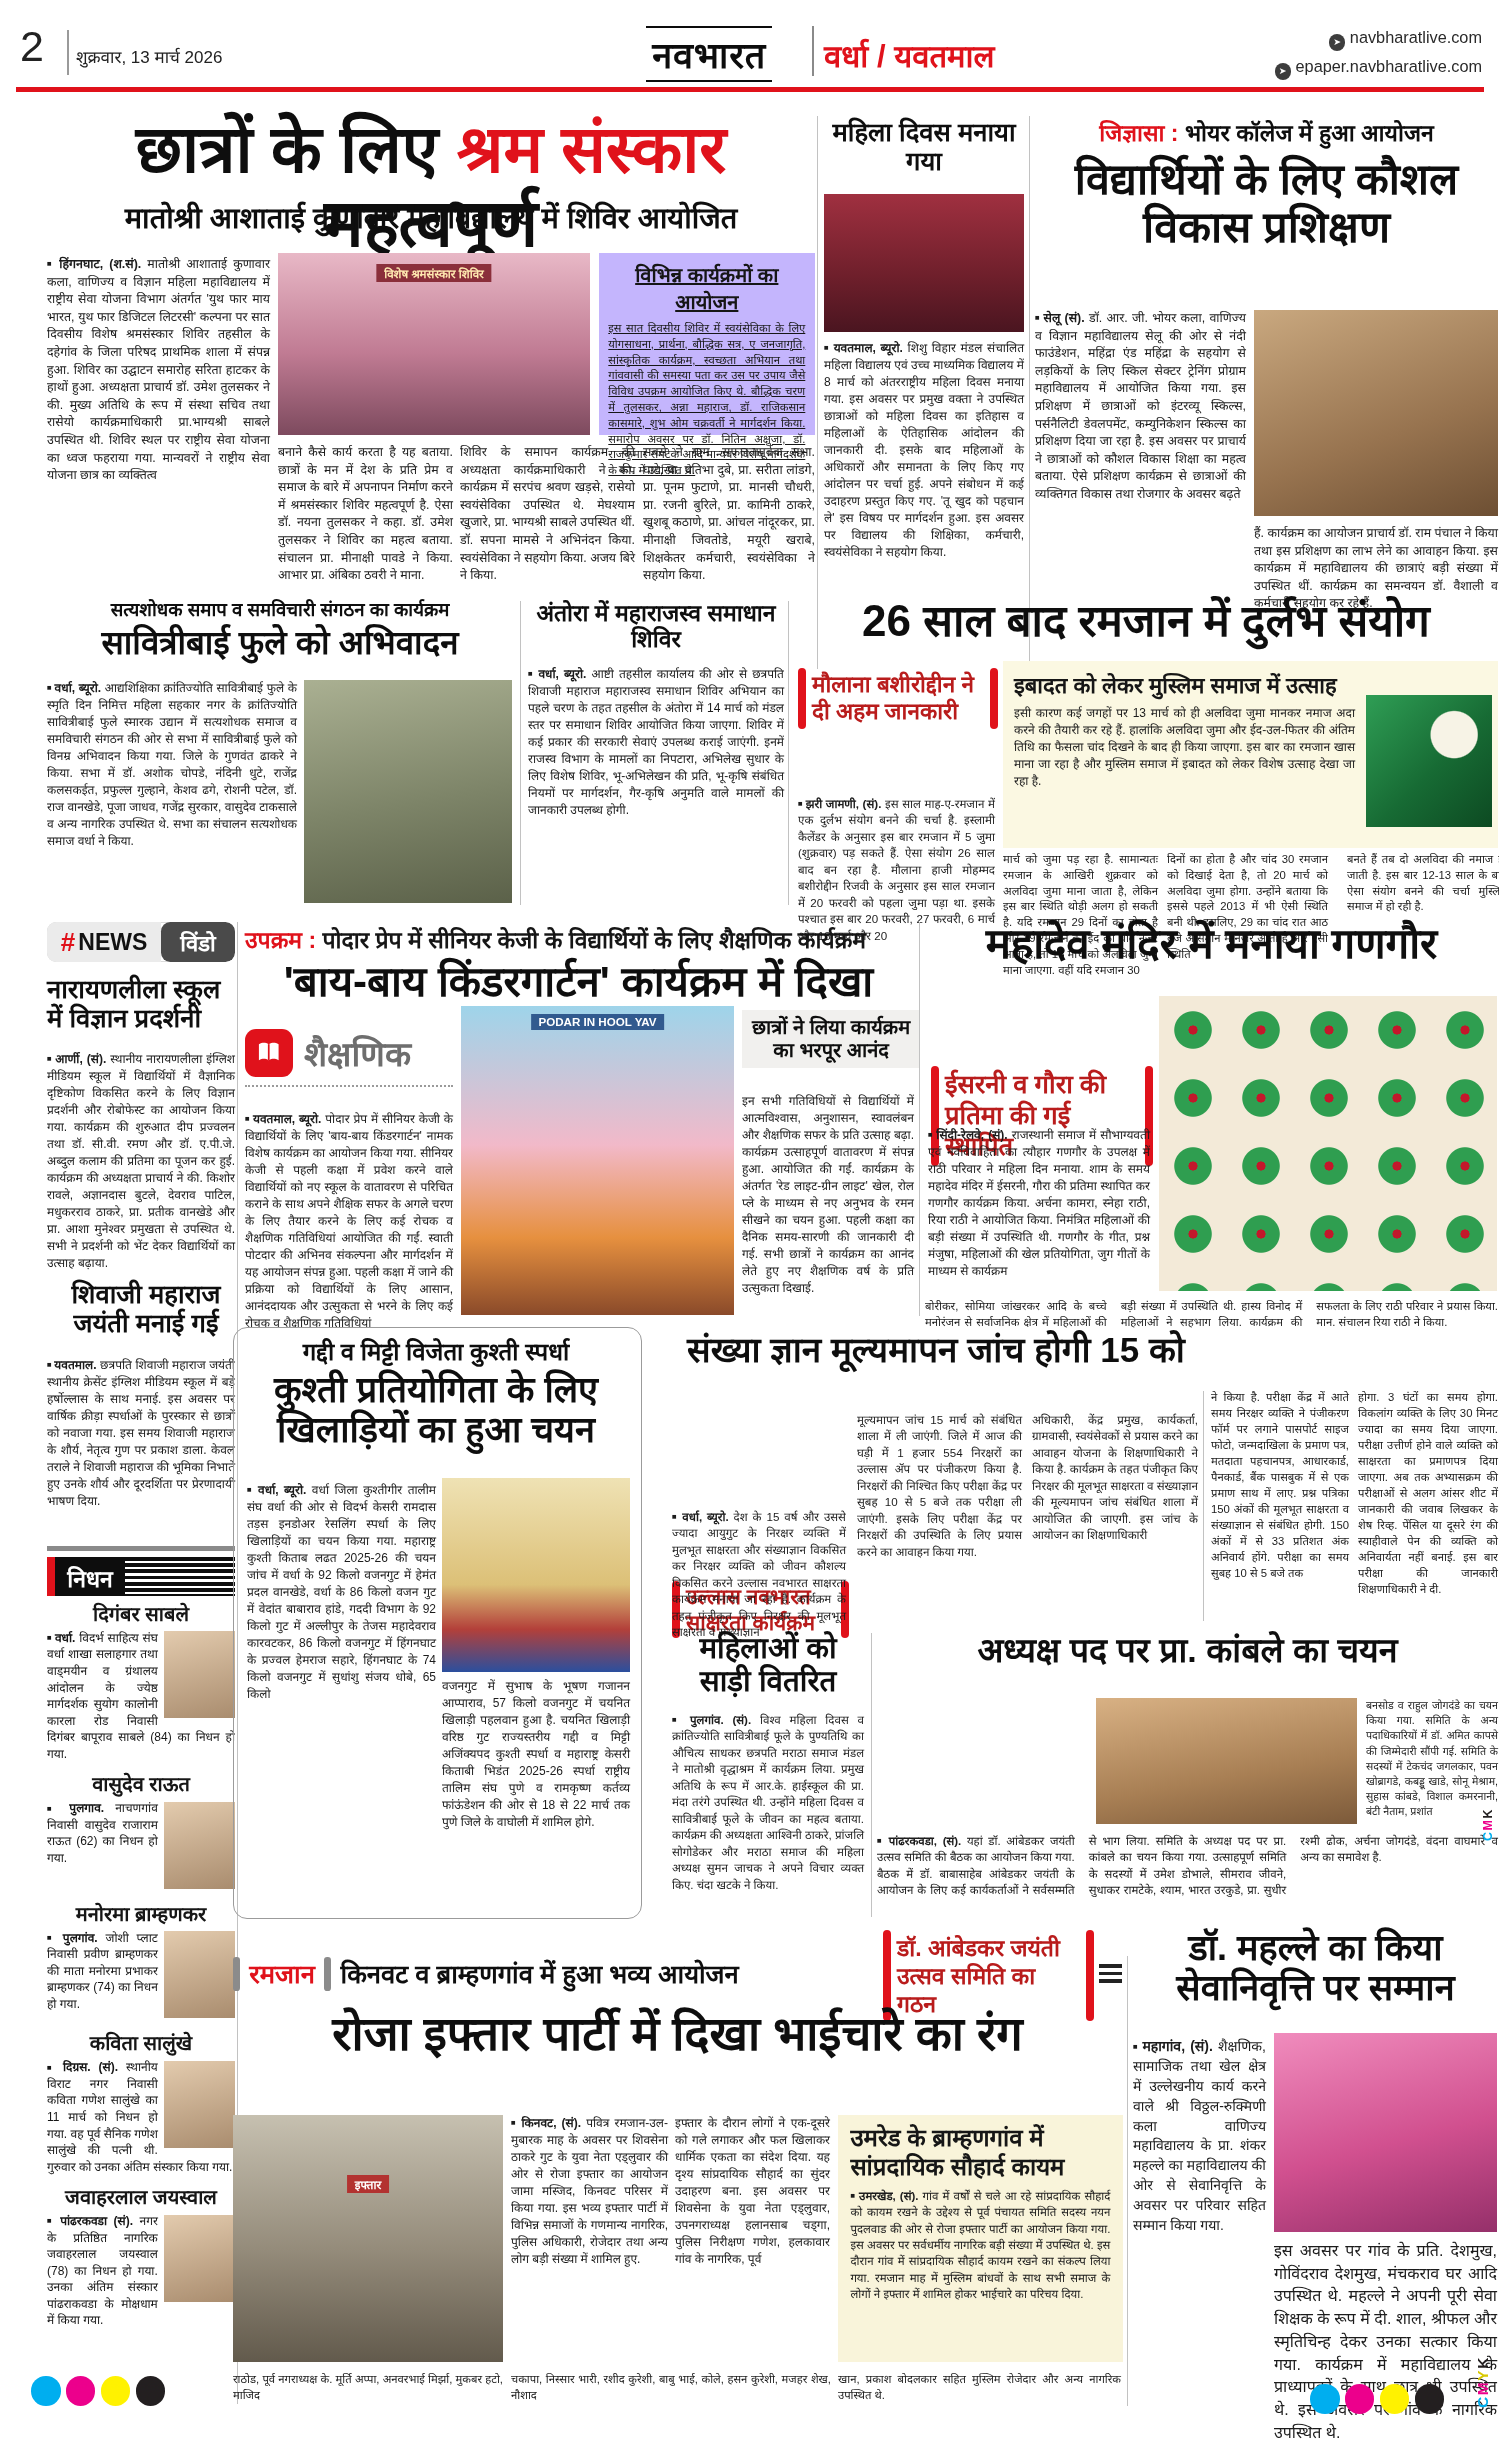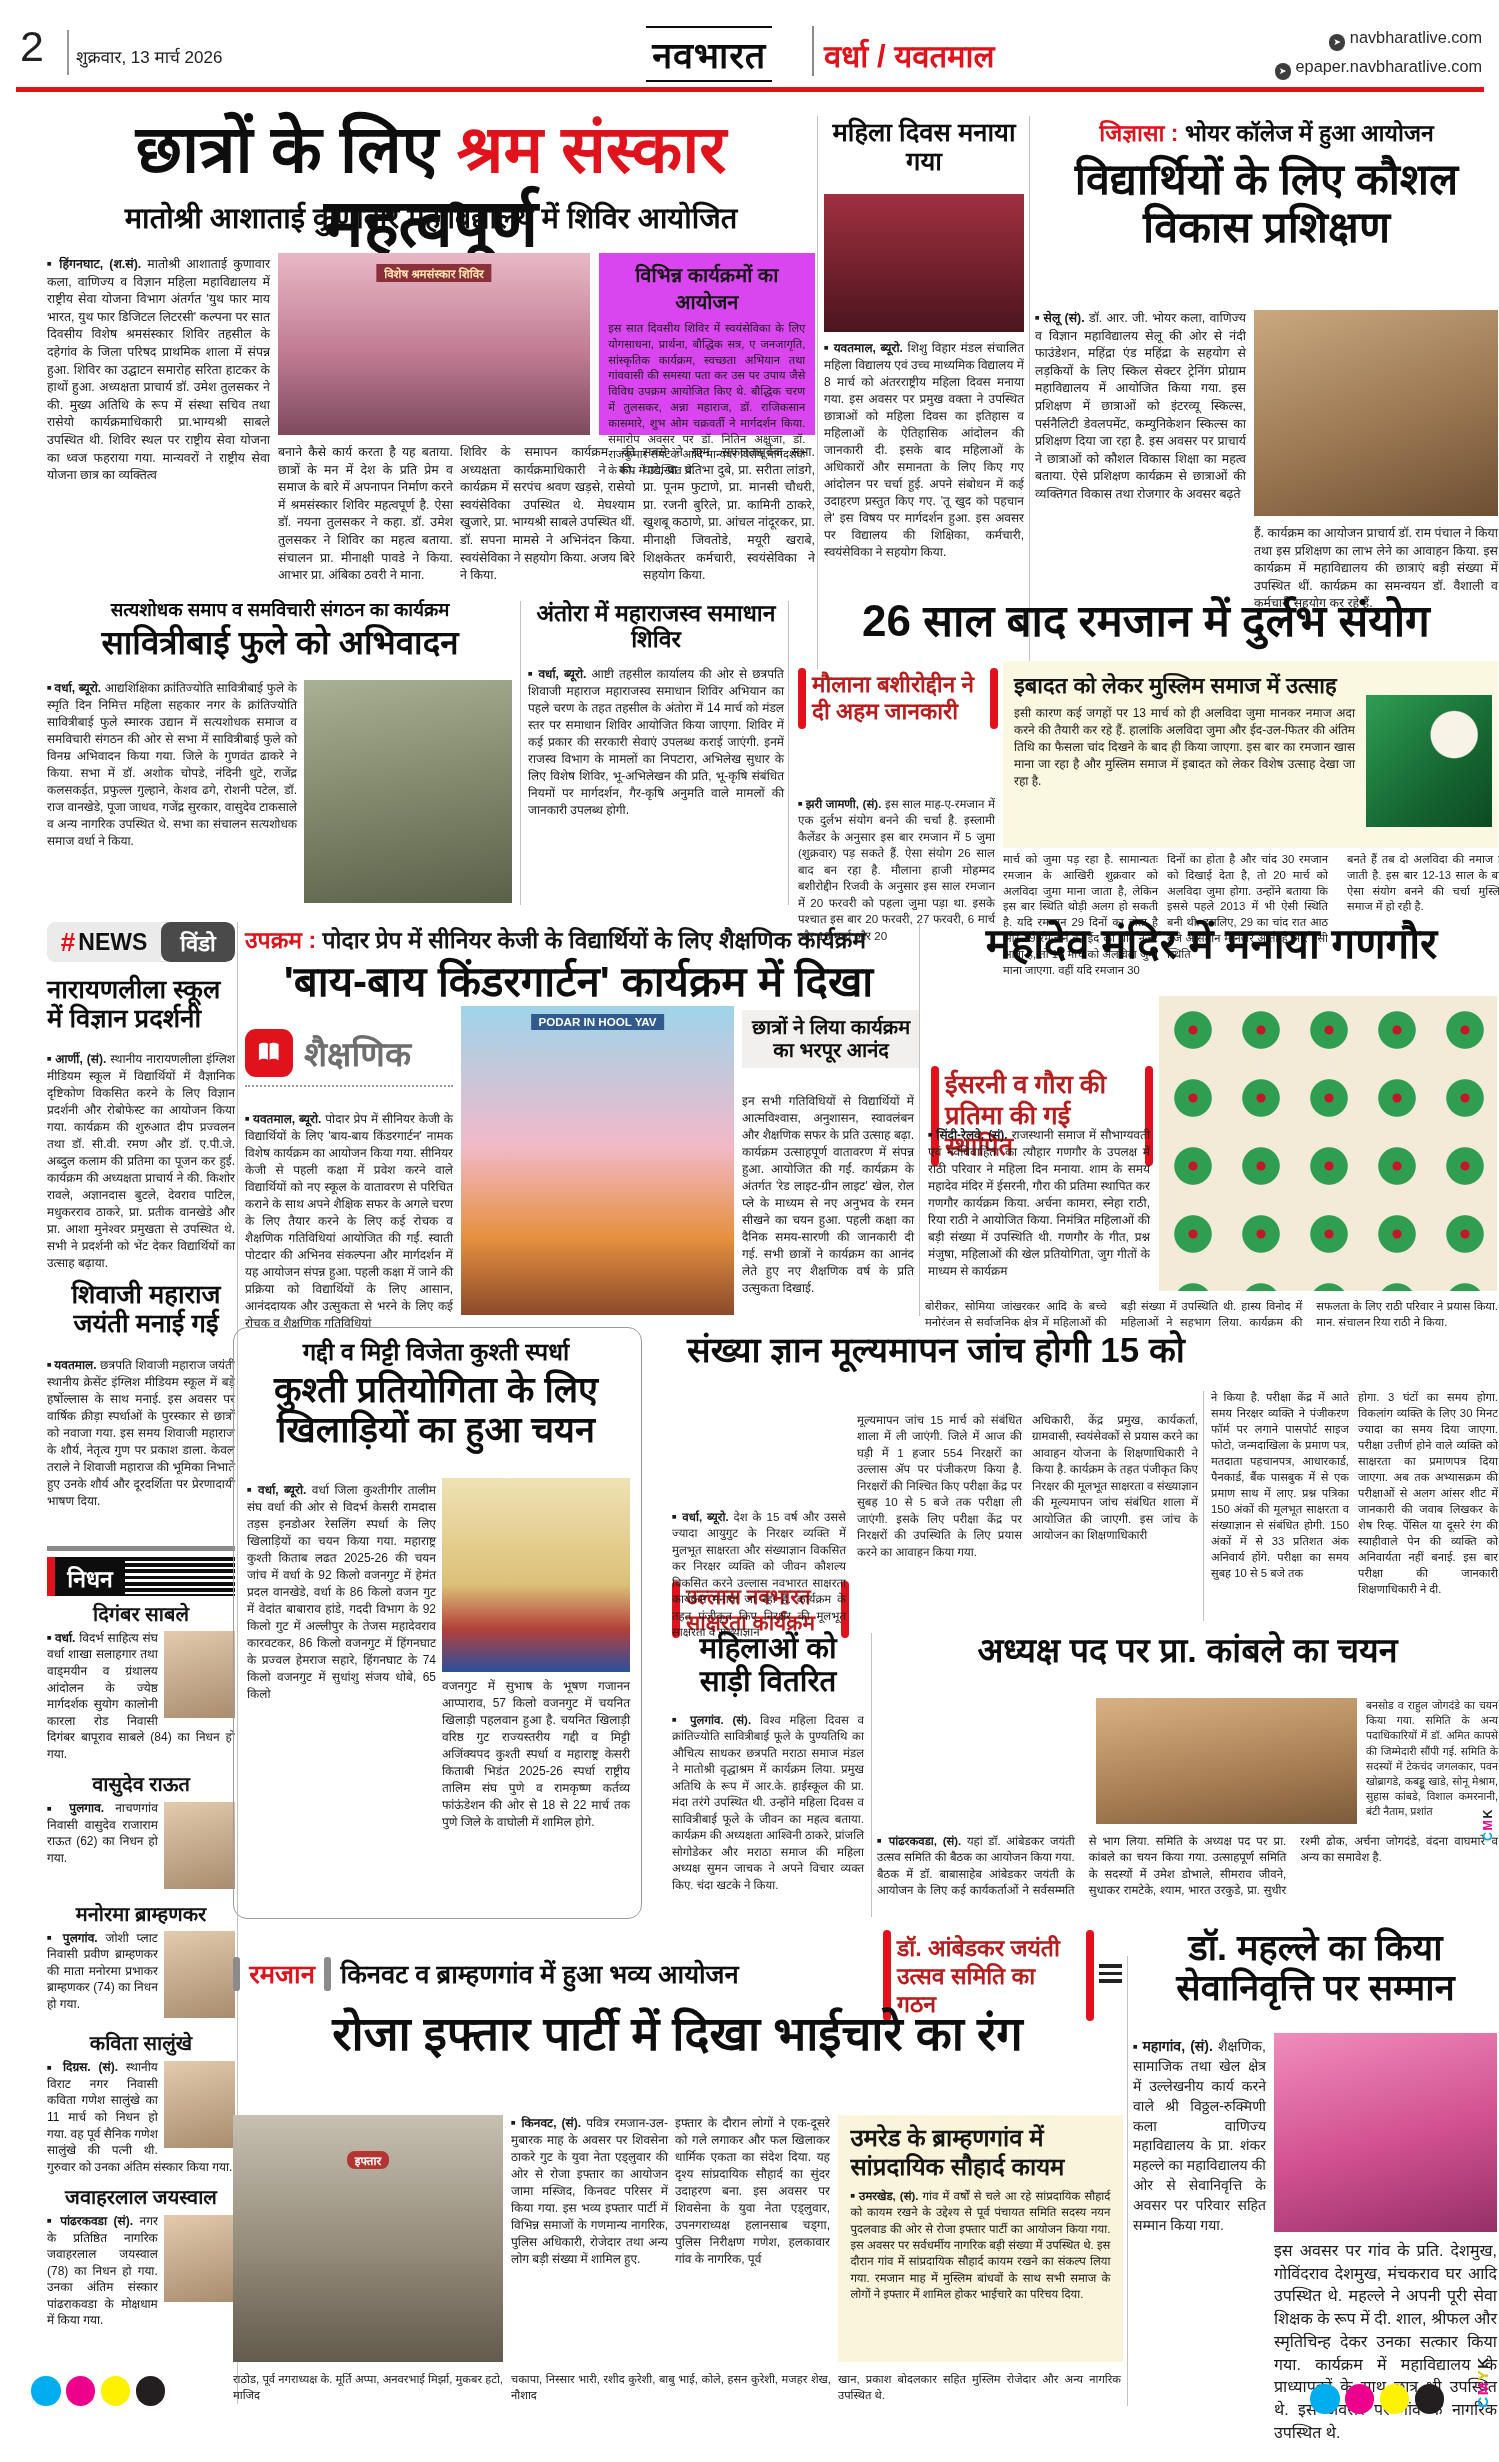--- a/index.html
+++ b/index.html
@@ -13,21 +13,21 @@
   .dl{font-weight:700;}
   .dl::before{content:"■ ";font-size:7.8px;vertical-align:1.6px;}
   .red{color:#e0121b;}
   .vrule{position:absolute;width:0.8px;background:#c2c2c2;}
   .hrule{position:absolute;background:#8a8a8a;}
   .photo{position:absolute;overflow:hidden;}
   .pcap{position:absolute;left:50%;transform:translateX(-50%);background:rgba(120,20,30,.82);color:#ffe9b0;font-weight:700;white-space:nowrap;padding:1.6px 7.8px;font-size:11.6px;}
   .bracket{position:relative;font-weight:700;color:#b91c1c;padding:4.7px 14px;text-align:left;line-height:1.22;}
   .bracket::before,.bracket::after{content:"";position:absolute;top:1.6px;bottom:1.6px;width:7.8px;border-radius:5.4px;background:#e0121b;}
   .bracket::before{left:0}.bracket::after{right:0}
-  .graybox{background:#d946ef;padding:7.8px 9.3px;}
+  .graybox{background:#c4b5fd;padding:7.8px 9.3px;text-decoration:underline;}
   .graybox h4{margin:0 0 6.2px;font-size:20px;text-align:center;}
   .ybox{background:#fbf8e2;padding:7.8px 11px;}
   .cream{background:#f9f4da;padding:9.3px 12.4px;}
   .nbadge{display:flex;height:40px;border-radius:9.3px;overflow:hidden;font-weight:800;box-shadow:0 0 0 0.8px #cfcfcf inset;}
   .nbadge .l{flex:1;background:#ebebeb;display:flex;align-items:center;justify-content:center;gap:3.1px;font-size:23px;color:#111;}
   .nbadge .l .hash{color:#e0121b;font-size:26px;}
   .nbadge .r{width:74px;background:#4a4a4a;color:#fff;display:flex;align-items:center;justify-content:center;font-size:22px;border-radius:9.3px;}
   .band{display:flex;height:39px;background:#0d0d0d;overflow:hidden;}
   .band .bred{width:7.8px;background:#e0121b;}
   .band .btxt{color:#fff;font-weight:700;font-size:23px;padding:4.7px 12.4px 0;}
@@ -246,21 +246,21 @@
     <span class="gbar"></span>
     <span class="ktxt">किनवट व ब्राम्हणगांव में हुआ भव्य आयोजन</span>
     <span class="burger">
         <span></span>
         <span></span>
         <span></span>
       </span>
   </div>
   <div class="abs hl" style="left:233px;top:2008px;width:889px;font-size:47px;">रोजा इफ्तार पार्टी में दिखा भाईचारे का रंग</div>
   <div class="photo" style="left:233px;top:2115px;width:270px;height:247px;background:linear-gradient(180deg,#c6c0b0 0%,#948b7a 55%,#625a4c 100%);">
-    <span class="pcap" style="top:36px;background:rgba(180,30,30,.85);color:#fff;border-radius:8px;">इफ्तार</span>
+    <span class="pcap" style="top:60px;background:rgba(180,30,30,.85);color:#fff;">इफ्तार</span>
   </div>
   <div class="abs body" style="left:511px;top:2115px;width:157px;height:247px;font-size:12px;"><span class="dl">किनवट, (सं).</span> <span>पवित्र रमजान-उल-मुबारक माह के अवसर पर शिवसेना ठाकरे गुट के युवा नेता एड्लुवार की ओर से रोजा इफ्तार का आयोजन जामा मस्जिद, किनवट परिसर में किया गया. इस भव्य इफ्तार पार्टी में विभिन्न समाजों के गणमान्य नागरिक, पुलिस अधिकारी, रोजेदार तथा अन्य लोग बड़ी संख्या में शामिल हुए.</span></div>
   <div class="abs body" style="left:675px;top:2115px;width:155px;height:247px;font-size:12px;">इफ्तार के दौरान लोगों ने एक-दूसरे को गले लगाकर और फल खिलाकर धार्मिक एकता का संदेश दिया. यह दृश्य सांप्रदायिक सौहार्द का सुंदर उदाहरण बना. इस अवसर पर शिवसेना के युवा नेता एड्लुवार, उपनगराध्यक्ष हलानसाब चड्गा, पुलिस निरीक्षण गणेश, हलकावार गांव के नागरिक, पूर्व</div>
 
   <div class="abs cream" style="left:838px;top:2115px;width:260px;height:228px;">
     <div style="font-size:24px;font-weight:700;line-height:1.2;margin-bottom:6.2px;">उमरेड के ब्राम्हणगांव में सांप्रदायिक सौहार्द कायम</div>
     <div class="body" style="font-size:11.5px;"><span class="dl">उमरखेड, (सं).</span> <span>गांव में वर्षों से चले आ रहे सांप्रदायिक सौहार्द को कायम रखने के उद्देश्य से पूर्व पंचायत समिति सदस्य नयन पुदलवाड की ओर से रोजा इफ्तार पार्टी का आयोजन किया गया. इस अवसर पर सर्वधर्मीय नागरिक बड़ी संख्या में उपस्थित थे. इस दौरान गांव में सांप्रदायिक सौहार्द कायम रखने का संकल्प लिया गया. रमजान माह में मुस्लिम बांधवों के साथ सभी समाज के लोगों ने इफ्तार में शामिल होकर भाईचारे का परिचय दिया.</span></div>
   </div>
 
   <div class="abs body sm" style="left:233px;top:2372px;width:270px;height:42px;">राठोड, पूर्व नगराध्यक्ष के. मूर्ति अप्पा, अनवरभाई मिर्झा, मुकबर हटो, माजिद</div>

